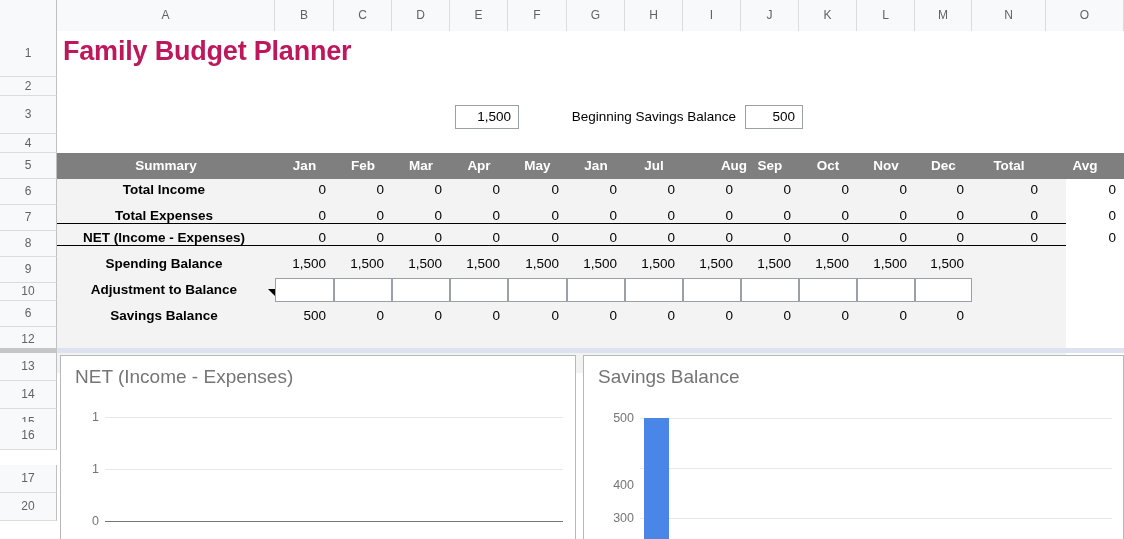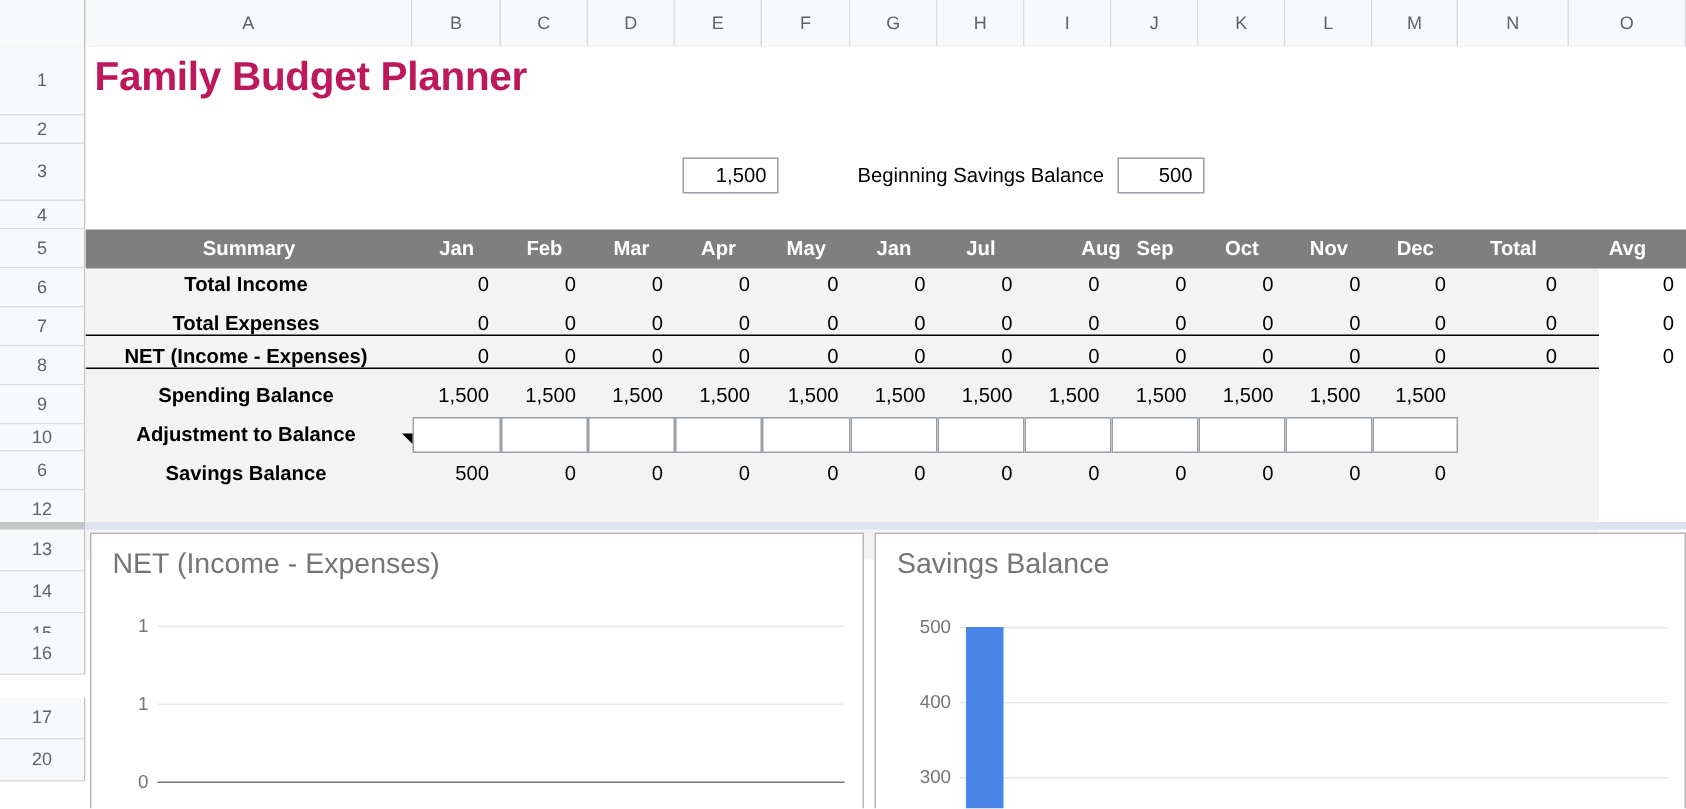--- a/index.html
+++ b/index.html
@@ -393,21 +393,21 @@
           <div class="ytick" style="left: 4px; top: 159px; width: 34px;">0</div>
         </div>
     </div>
 
     <div class="chart" id="chart-sav" style="left:526px; top:324px; width:541px; height:190px;">
       <div class="chart-title">Savings Balance</div>
       <div id="chart-sav-inner">
           <div class="gridline" style="left: 56px; top: 62px; width: 472px;"></div>
           <div class="ytick" style="left: 4px; top: 56px; width: 46px;">500</div>
           <div class="gridline" style="left: 56px; top: 112px; width: 472px;"></div>
-          <div class="ytick" style="left: 4px; top: 106px; width: 46px;">400</div>
+          <div class="ytick" style="left: 4px; top: 123px; width: 46px;">400</div>
           <div class="gridline" style="left: 56px; top: 162px; width: 472px;"></div>
           <div class="ytick" style="left: 4px; top: 156px; width: 46px;">300</div>
           <div class="bar" style="left: 60px; width: 25px; top: 62px; height: 250px; background: rgb(74, 134, 232);"></div>
         </div>
     </div>
 
   </div>
 </div>
 
 </body></html>

